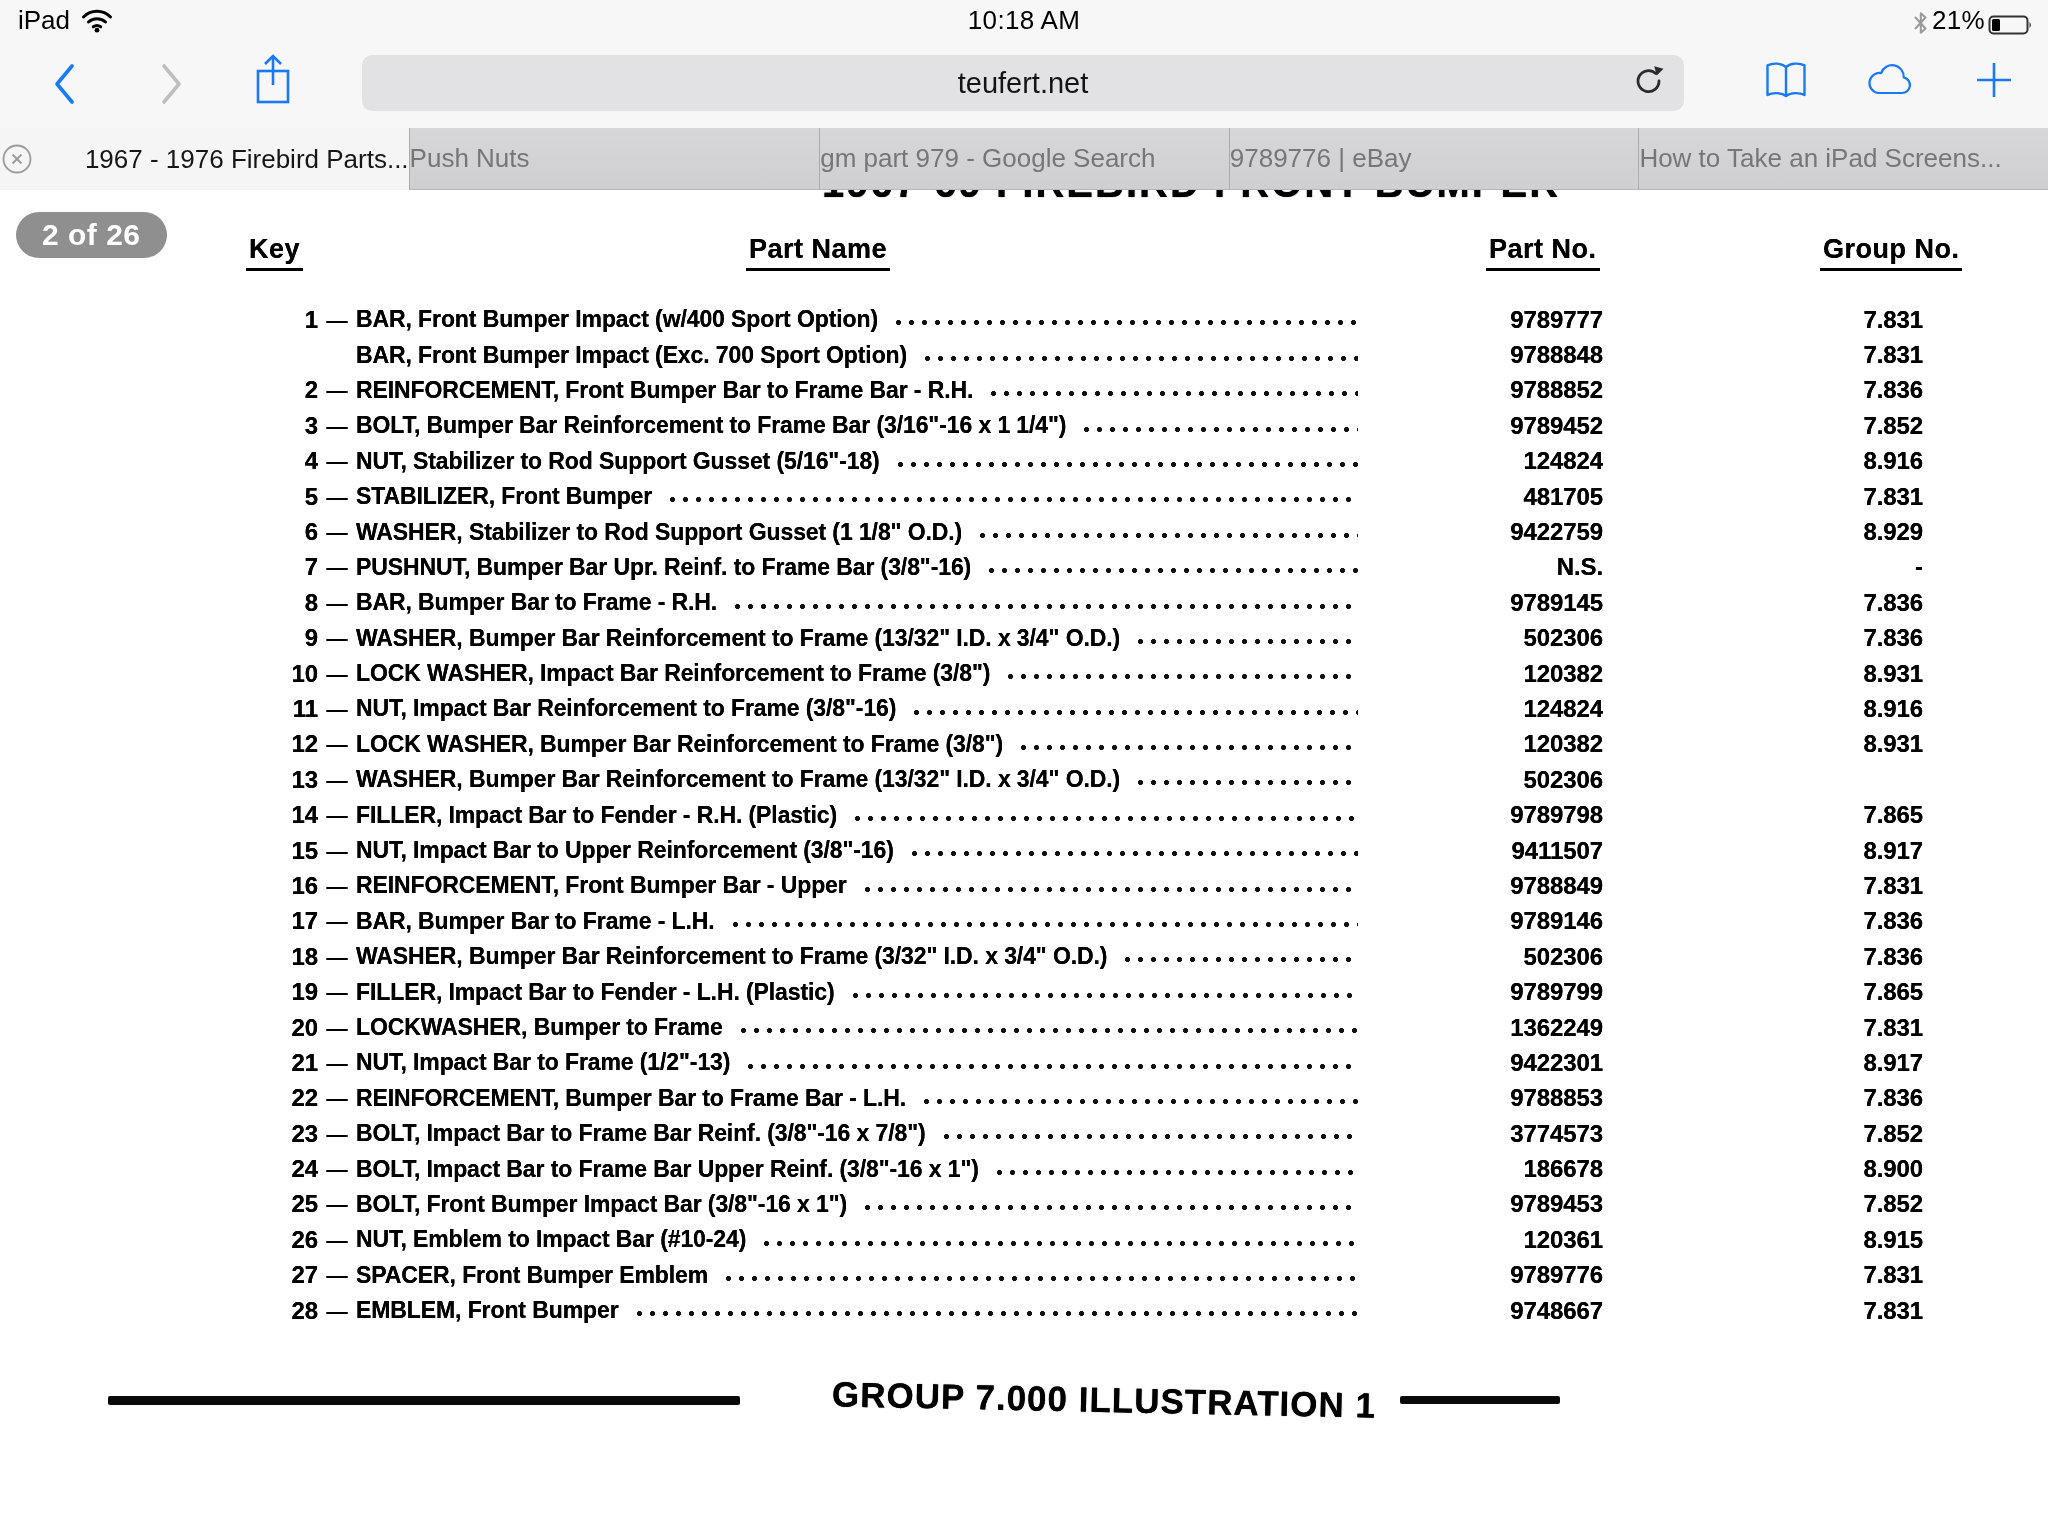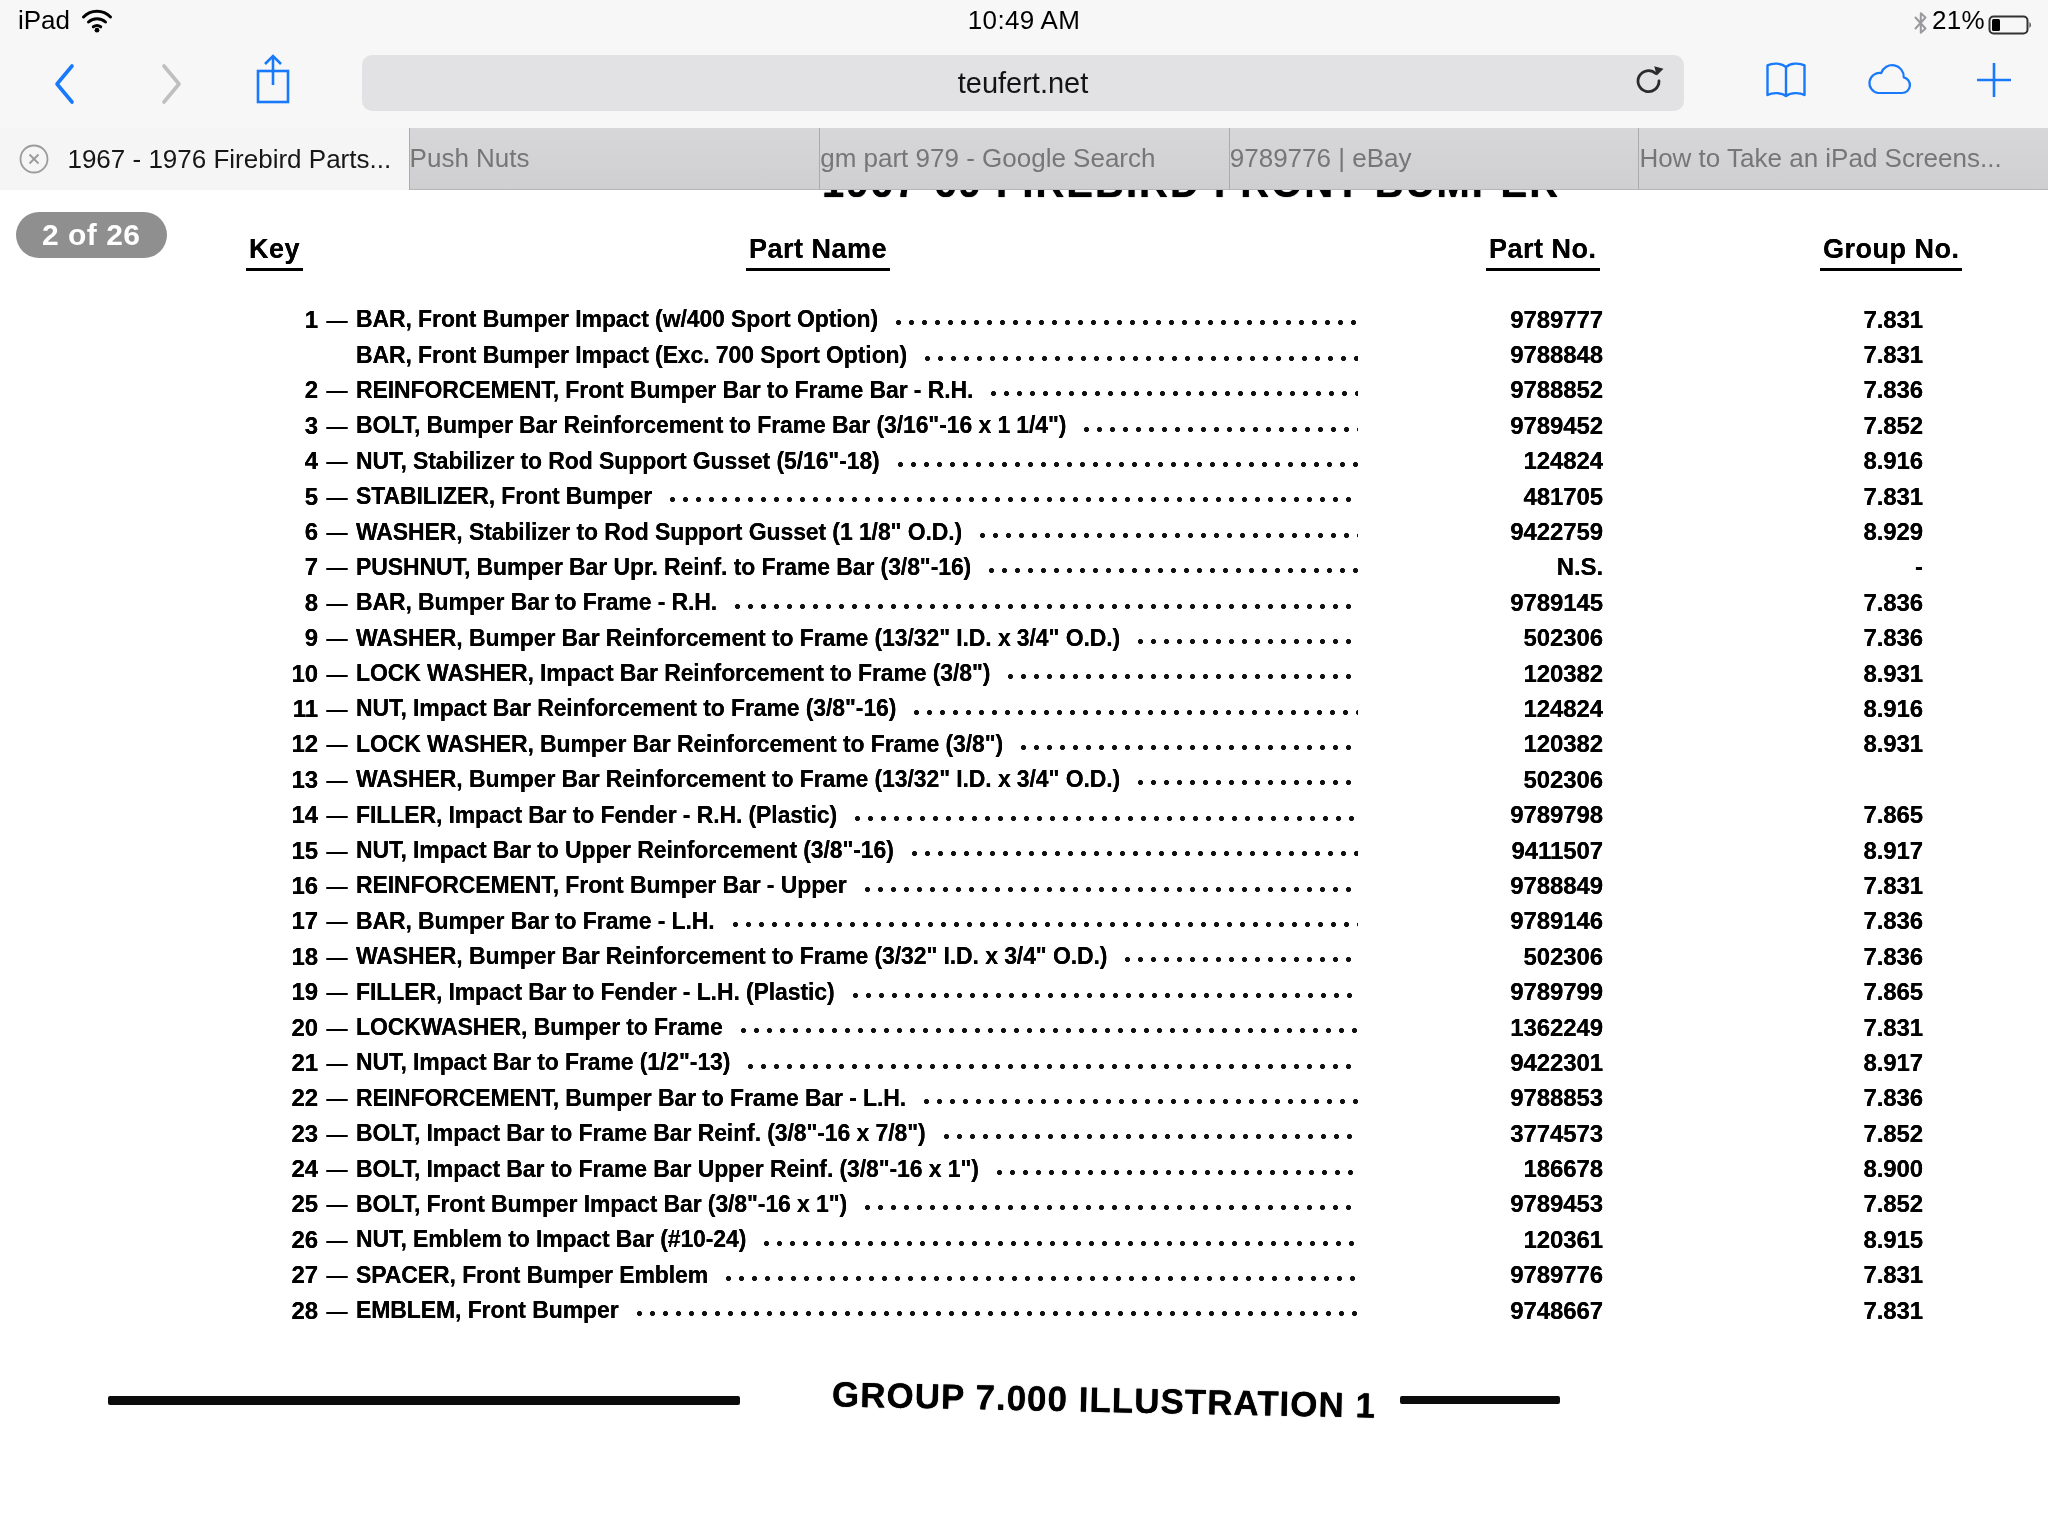--- a/index.html
+++ b/index.html
@@ -43,21 +43,21 @@
   }
   .tab{
     width:409.6px;box-sizing:border-box;display:flex;align-items:center;
     font-size:26px;color:#767676;cursor:pointer;position:relative;
     background:linear-gradient(#d7d7d9,#cfcfd1);
     border-left:1px solid #ababad;border-bottom:1px solid #b6b6b8;
     overflow:hidden;white-space:nowrap;
   }
   .tab.active{
     background:#f5f5f5;color:#161616;border-left:none;border-bottom:none;
-    border-right:1px solid #ababad;justify-content:center;
+    border-right:1px solid #ababad;justify-content:space-between;
   }
   .tab.active + .tab{border-left:none;}
   .tab .close{display:flex;margin-right:16px;flex:0 0 auto;cursor:pointer;}
   
   .content{
     position:absolute;top:190px;left:0;width:2048px;height:1346px;
     background:#fff;overflow:hidden;color:#000;
   }
   .doc-title-fragment{
     position:absolute;left:822px;top:-29px;white-space:nowrap;
@@ -114,21 +114,21 @@
     <span>iPad</span>
     <span>
       <svg width="34" height="26" viewBox="0 0 34 26">
         <path d="M3.5 10 a 19 19 0 0 1 27 0" stroke="#000" stroke-width="3" fill="none" stroke-linecap="round"></path>
         <path d="M8.5 15 a 12.5 12.5 0 0 1 17 0" stroke="#000" stroke-width="3" fill="none" stroke-linecap="round"></path>
         <path d="M13.3 19.8 a 6.5 6.5 0 0 1 7.4 0" stroke="#000" stroke-width="3" fill="none" stroke-linecap="round"></path>
         <circle cx="17" cy="23.2" r="2.4" fill="#000"></circle>
       </svg>
     </span>
   </div>
-  <div class="sb-time">10:49 AM</div>
+  <div class="sb-time">10:18 AM</div>
   <div class="sb-right">
     <span>
       <svg width="16" height="26" viewBox="0 0 16 26">
         <path d="M2.5 7.5 L12.5 18.5 L7.8 22.8 L7.8 3.2 L12.5 7.5 L2.5 18.5" stroke="#9a9a9e" stroke-width="2" fill="none" stroke-linejoin="round" stroke-linecap="round"></path>
       </svg>
     </span>
     <span class="pct">21%</span>
     <span>
       <svg width="46" height="22" viewBox="0 0 46 22">
         <rect x="1.5" y="2.5" width="38" height="17" rx="4" fill="none" stroke="#333" stroke-width="2"></rect>

